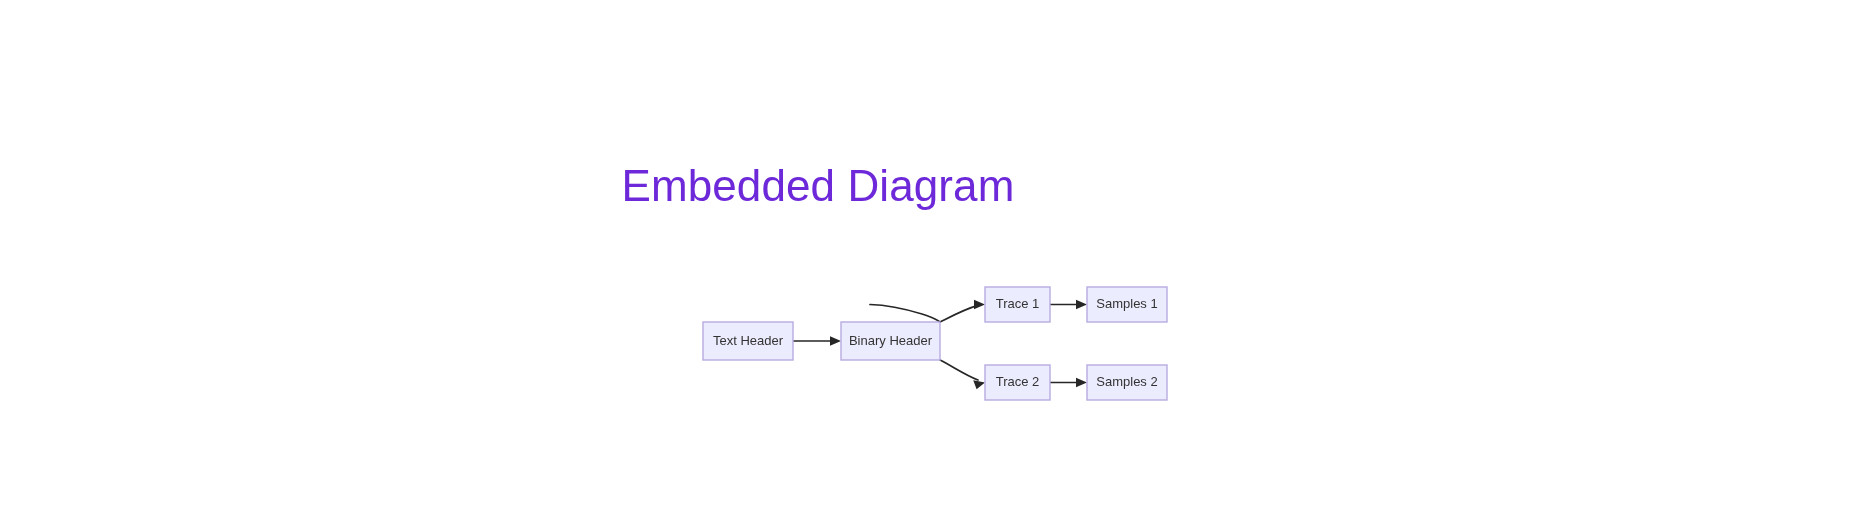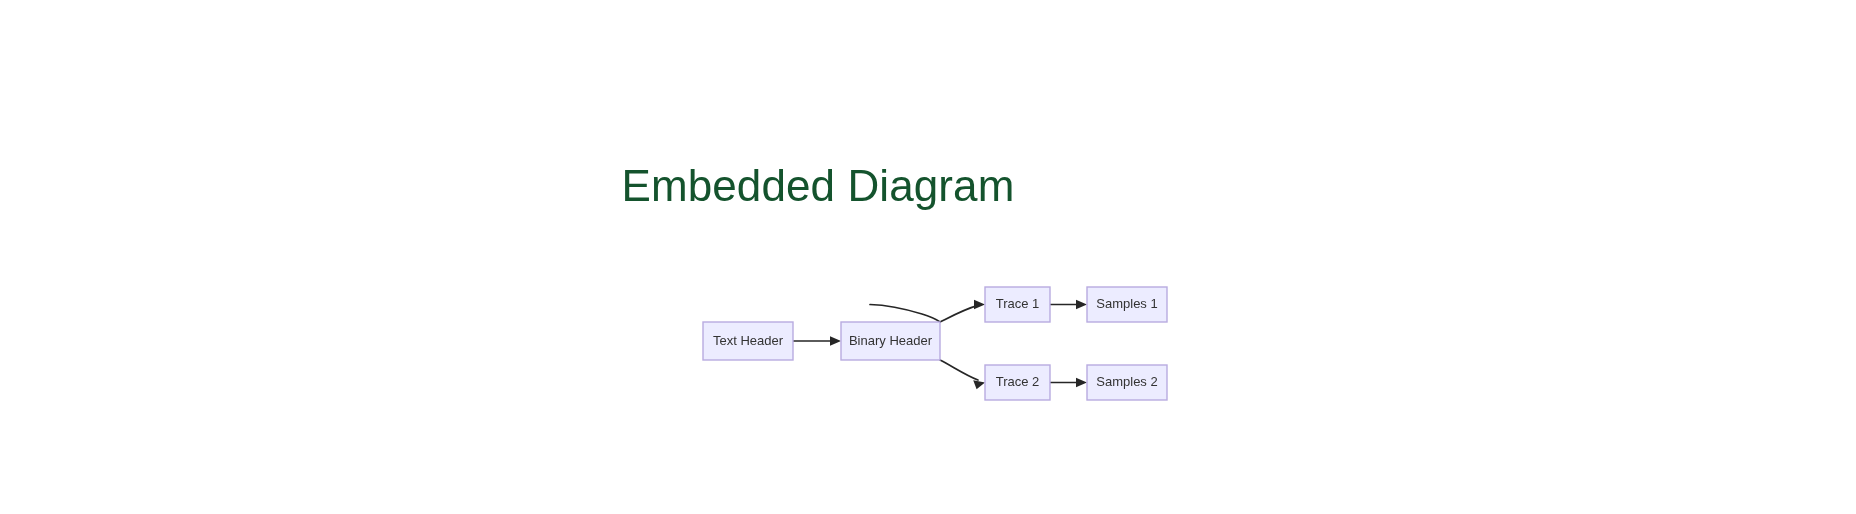--- a/index.html
+++ b/index.html
@@ -26,21 +26,21 @@
   
   .page-title {
     position: absolute;
     left: 0;
     top: 158px;
     width: 1636px;
     text-align: center;
     font-size: 44px;
     font-weight: 400;
     line-height: 56px;
-    color: #14532d;
+    color: #6d28d9;
     letter-spacing: 0.1px;
     white-space: nowrap;
   }
 
   
   .diagram {
     position: absolute;
     left: 690px;
     top: 272px;
     width: 500px;

